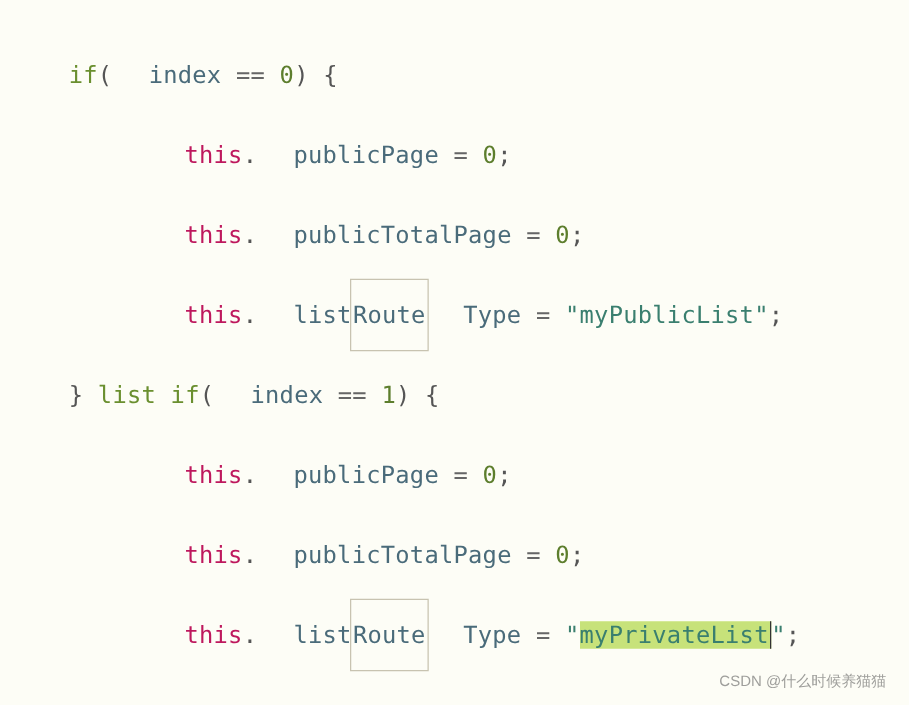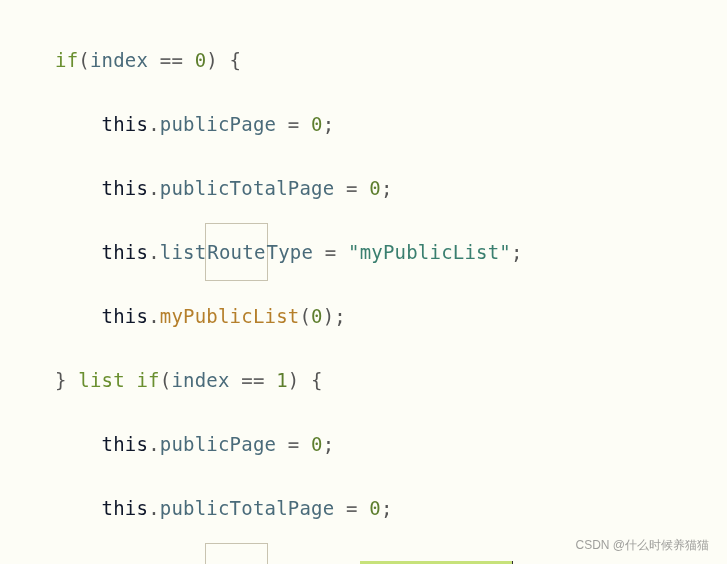--- a/index.html
+++ b/index.html
@@ -14,22 +14,22 @@
   .code-block {
     font-family: "Consolas", "Menlo", "Monaco", monospace;
     font-size: 19px;
     line-height: 32px;
     padding: 12px 0 0 55px;
     white-space: pre;
     color: #333;
     letter-spacing: 0.2px;
   }
   .kw      { color: #6a8f2f; }   
-  .thiskw  { color: #0f172a; }
-  .ident   { color: #4a6b7a; }   
+  .thiskw  { color: #be185d; margin-left: 46px; }
+  .ident   { color: #4a6b7a; margin-left: 29px; }   
   .op      { color: #666; }
   .num     { color: #5d7e2d; }
   .str     { color: #3a7f6f; }   
   .punct   { color: #555; }
   .method  { color: #b57f2b; }   
   .boxed {
     border: 1px solid #c8c3b0;
     padding: 17px 1px;
     margin: 6px -1px;
     text-align: right;
@@ -49,21 +49,20 @@
   }
 </style>
 </head>
 <body>
 
 <div class="code-block">
 <div><span class="kw">if</span><span class="punct">(</span><span class="ident">index</span><span class="op"> == </span><span class="num">0</span><span class="punct">) {</span></div>
 <div>    <span class="thiskw">this</span><span class="punct">.</span><span class="ident">publicPage</span><span class="op"> = </span><span class="num">0</span><span class="punct">;</span></div>
 <div>    <span class="thiskw">this</span><span class="punct">.</span><span class="ident">publicTotalPage</span><span class="op"> = </span><span class="num">0</span><span class="punct">;</span></div>
 <div>    <span class="thiskw">this</span><span class="punct">.</span><span class="ident">list</span><span class="ident boxed">Route</span><span class="ident">Type</span><span class="op"> = </span><span class="str">"</span><span class="str">myPublicList</span><span class="str">"</span><span class="punct">;</span></div>
-<div>    <span class="thiskw">this</span><span class="punct">.</span><span class="method">myPublicList</span><span class="punct">(</span><span class="num">0</span><span class="punct">)</span><span class="punct">;</span></div>
 <div><span class="punct">}</span><span class="kw"> list </span><span class="kw">if</span><span class="punct">(</span><span class="ident">index</span><span class="op"> == </span><span class="num">1</span><span class="punct">) {</span></div>
 <div>    <span class="thiskw">this</span><span class="punct">.</span><span class="ident">publicPage</span><span class="op"> = </span><span class="num">0</span><span class="punct">;</span></div>
 <div>    <span class="thiskw">this</span><span class="punct">.</span><span class="ident">publicTotalPage</span><span class="op"> = </span><span class="num">0</span><span class="punct">;</span></div>
 <div>    <span class="thiskw">this</span><span class="punct">.</span><span class="ident">list</span><span class="ident boxed">Route</span><span class="ident">Type</span><span class="op"> = </span><span class="str">"</span><span class="str highlight">myPrivateList</span><span class="str">"</span><span class="punct">;</span></div>
 
 
 
 
 
 

